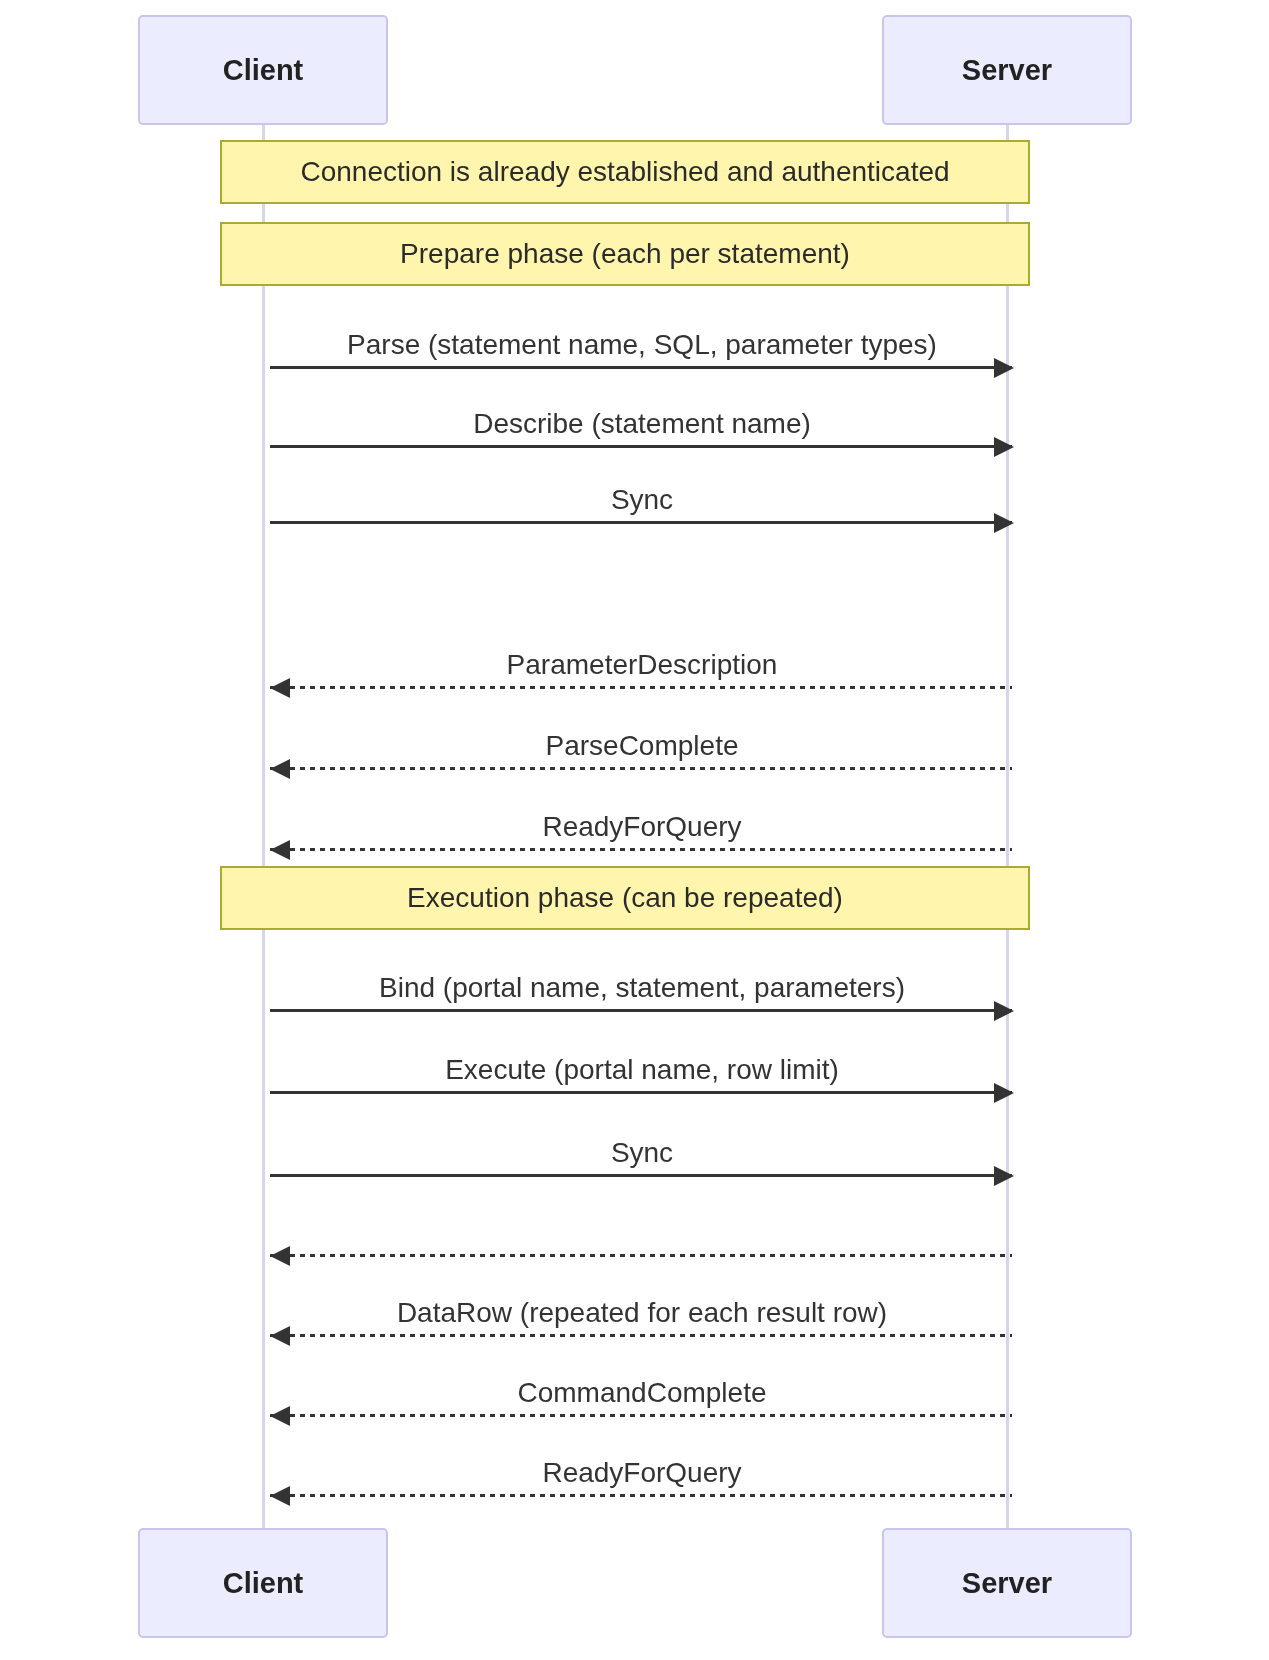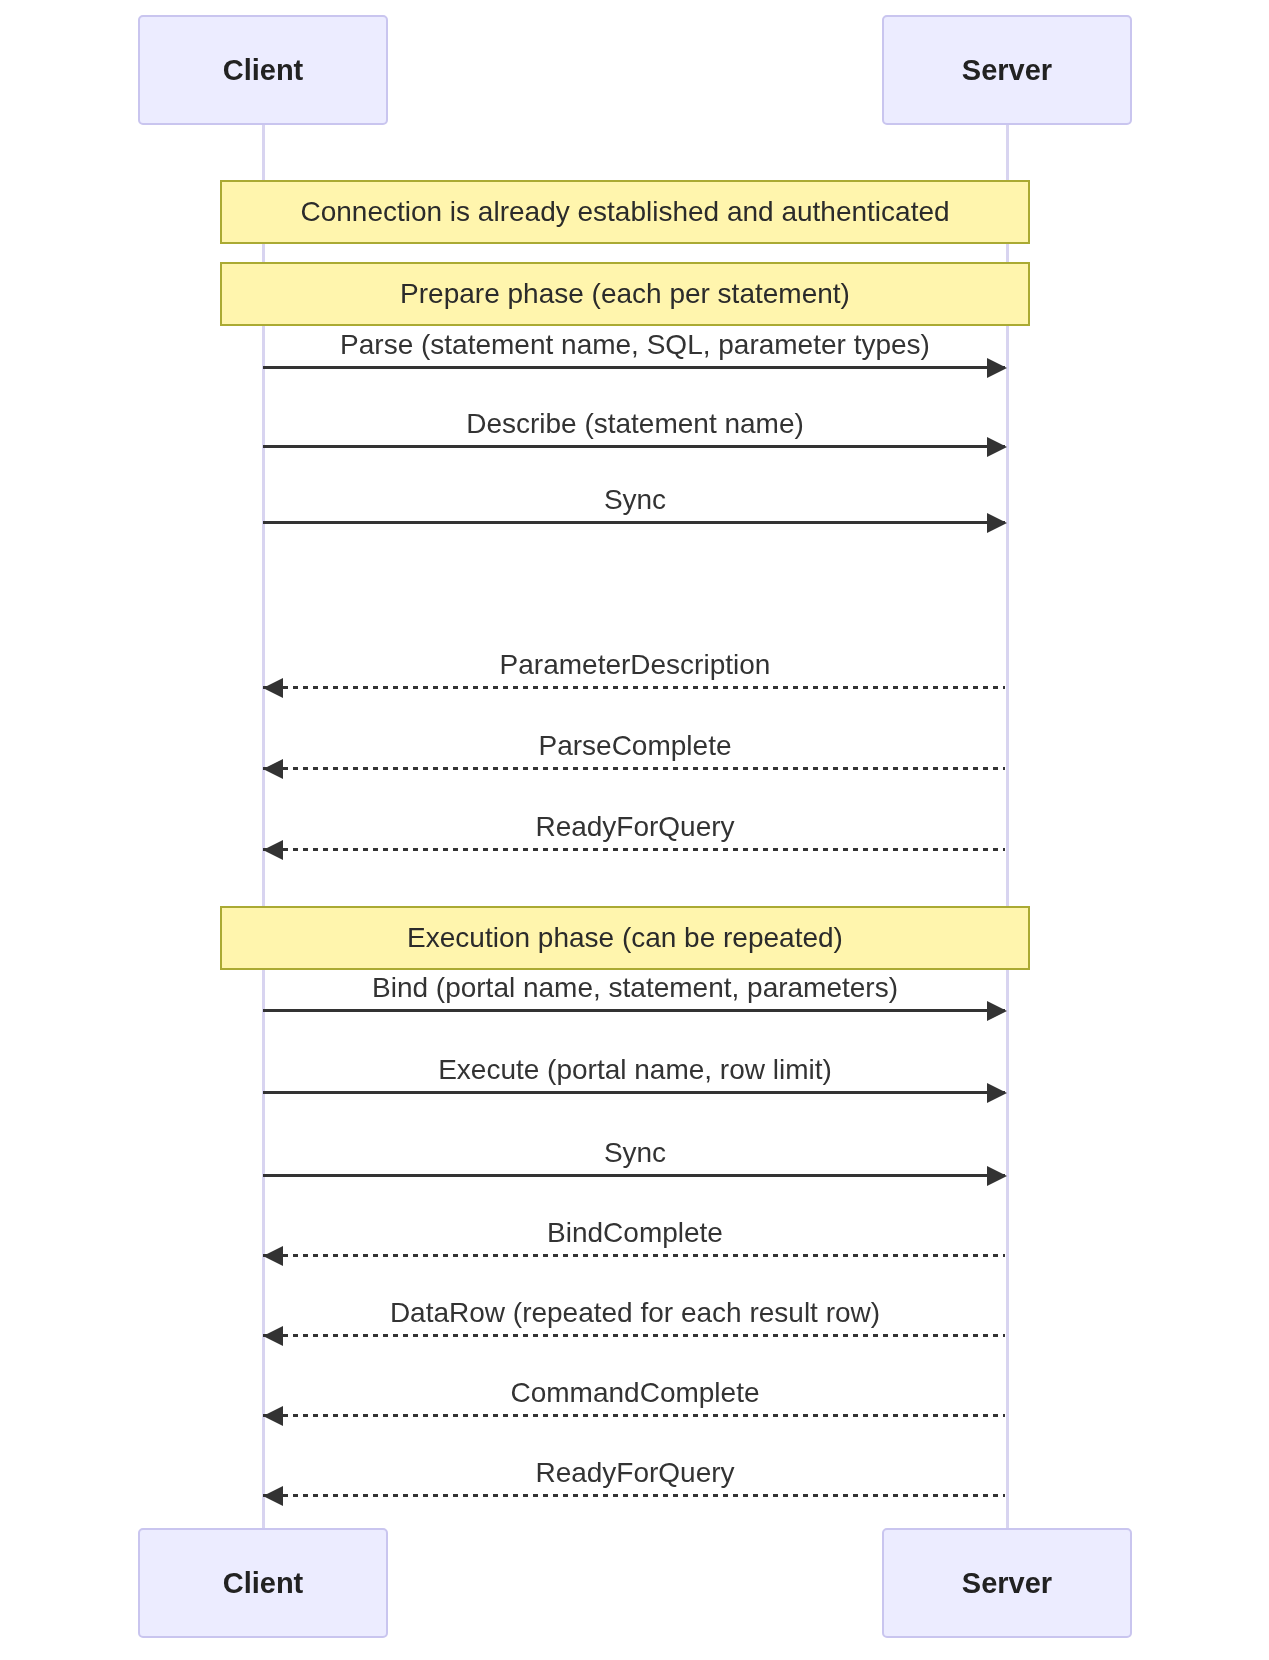--- a/index.html
+++ b/index.html
@@ -27,25 +27,25 @@
     display:flex;align-items:center;justify-content:center;
     font-size:29px;color:#222222;font-weight:bold;
   }
   .note{
     position:absolute;
     left:220px;width:810px;height:64px;
     background:#FFF5AD;
     border:2px solid #AAAA33;
     box-sizing:border-box;
     display:flex;align-items:center;justify-content:center;
-    font-size:28px;color:#2b2b2b;margin-top:40px;
+    font-size:28px;color:#2b2b2b;
   }
   .message{
     position:absolute;
-    left:263px;width:744px;height:56px;
+    left:270px;width:744px;height:56px;
   }
   .msg-label{
     position:absolute;
     left:0;right:0;bottom:10px;
     text-align:center;
     font-size:28px;line-height:34px;
     color:#333333;
     white-space:nowrap;
   }
   .msg-line{
@@ -138,21 +138,20 @@
     <div class="msg-label">Bind (portal name, statement, parameters)</div>
     <div class="msg-line"></div>
     <span class="arrowhead"></span>
   </div>
   <div class="message solid right" style="top:1124px">
     <div class="msg-label">Sync</div>
     <div class="msg-line"></div>
     <span class="arrowhead"></span>
   </div>
   <div class="message dashed left" style="top:1204px">
-    <div class="msg-label">BindComplete</div>
     <div class="msg-line"></div>
     <span class="arrowhead"></span>
   </div>
   <div class="message dashed left" style="top:1284px">
     <div class="msg-label">DataRow (repeated for each result row)</div>
     <div class="msg-line"></div>
     <span class="arrowhead"></span>
   </div>
   <div class="message dashed left" style="top:1364px">
     <div class="msg-label">CommandComplete</div>

